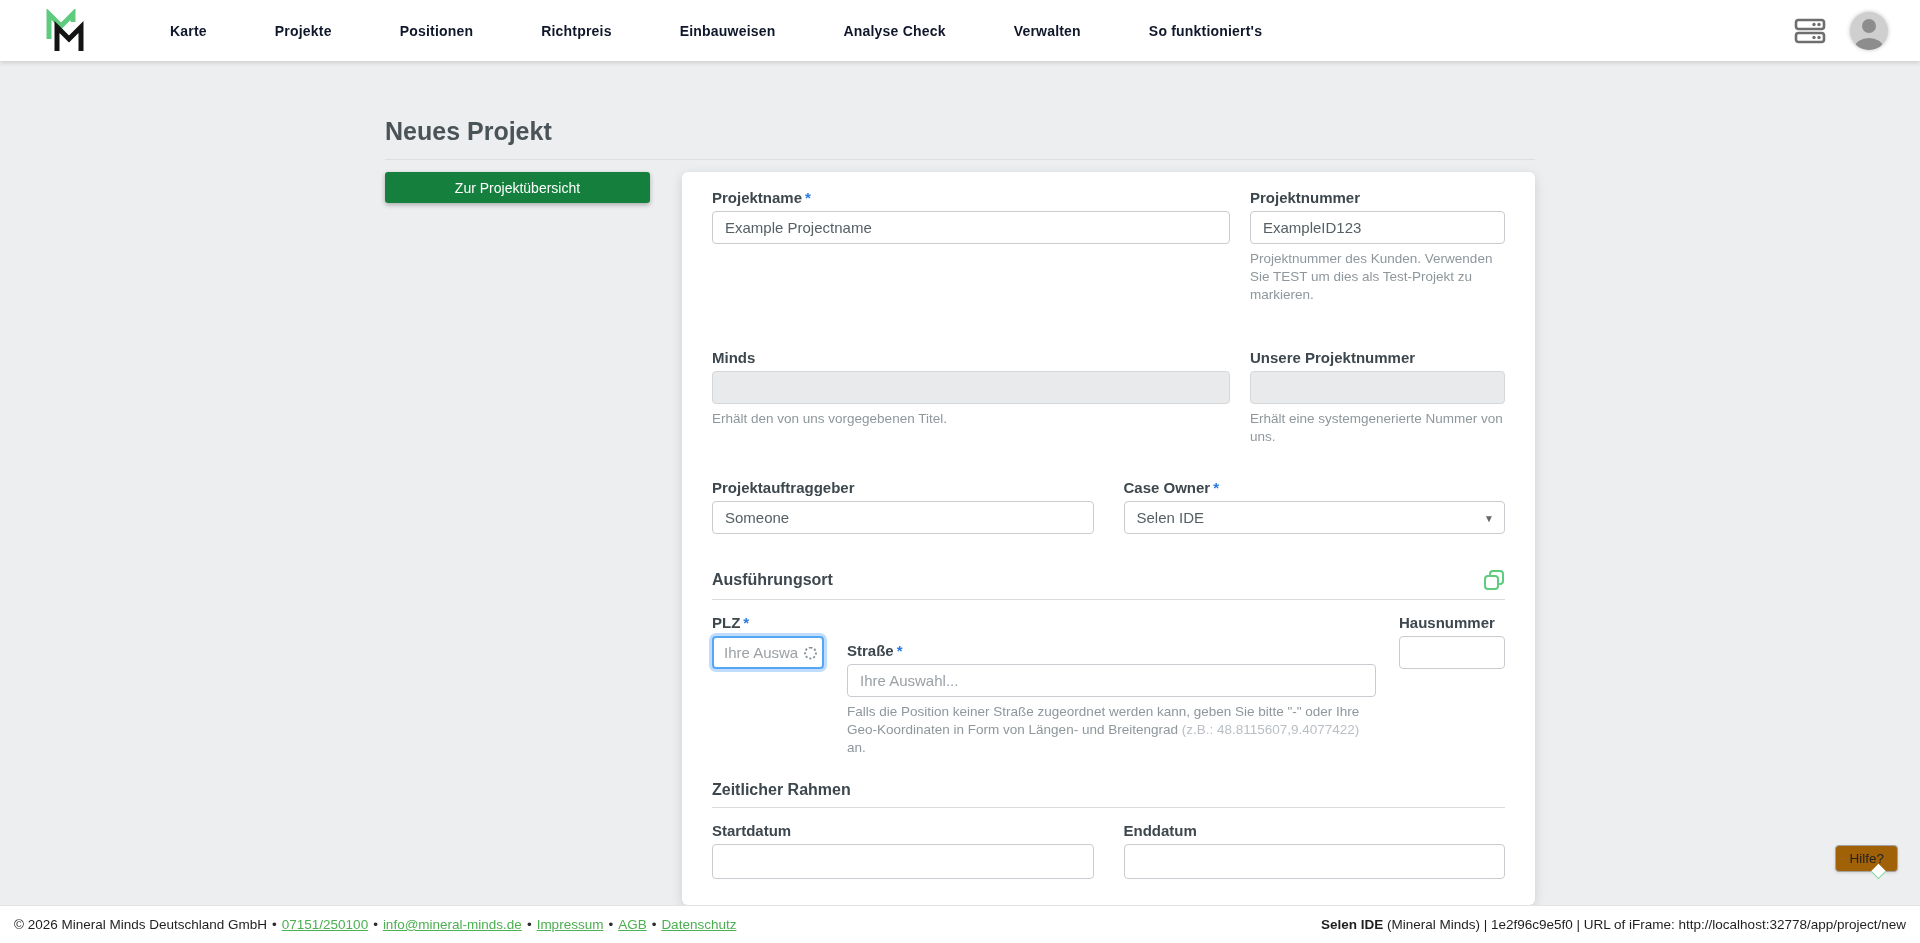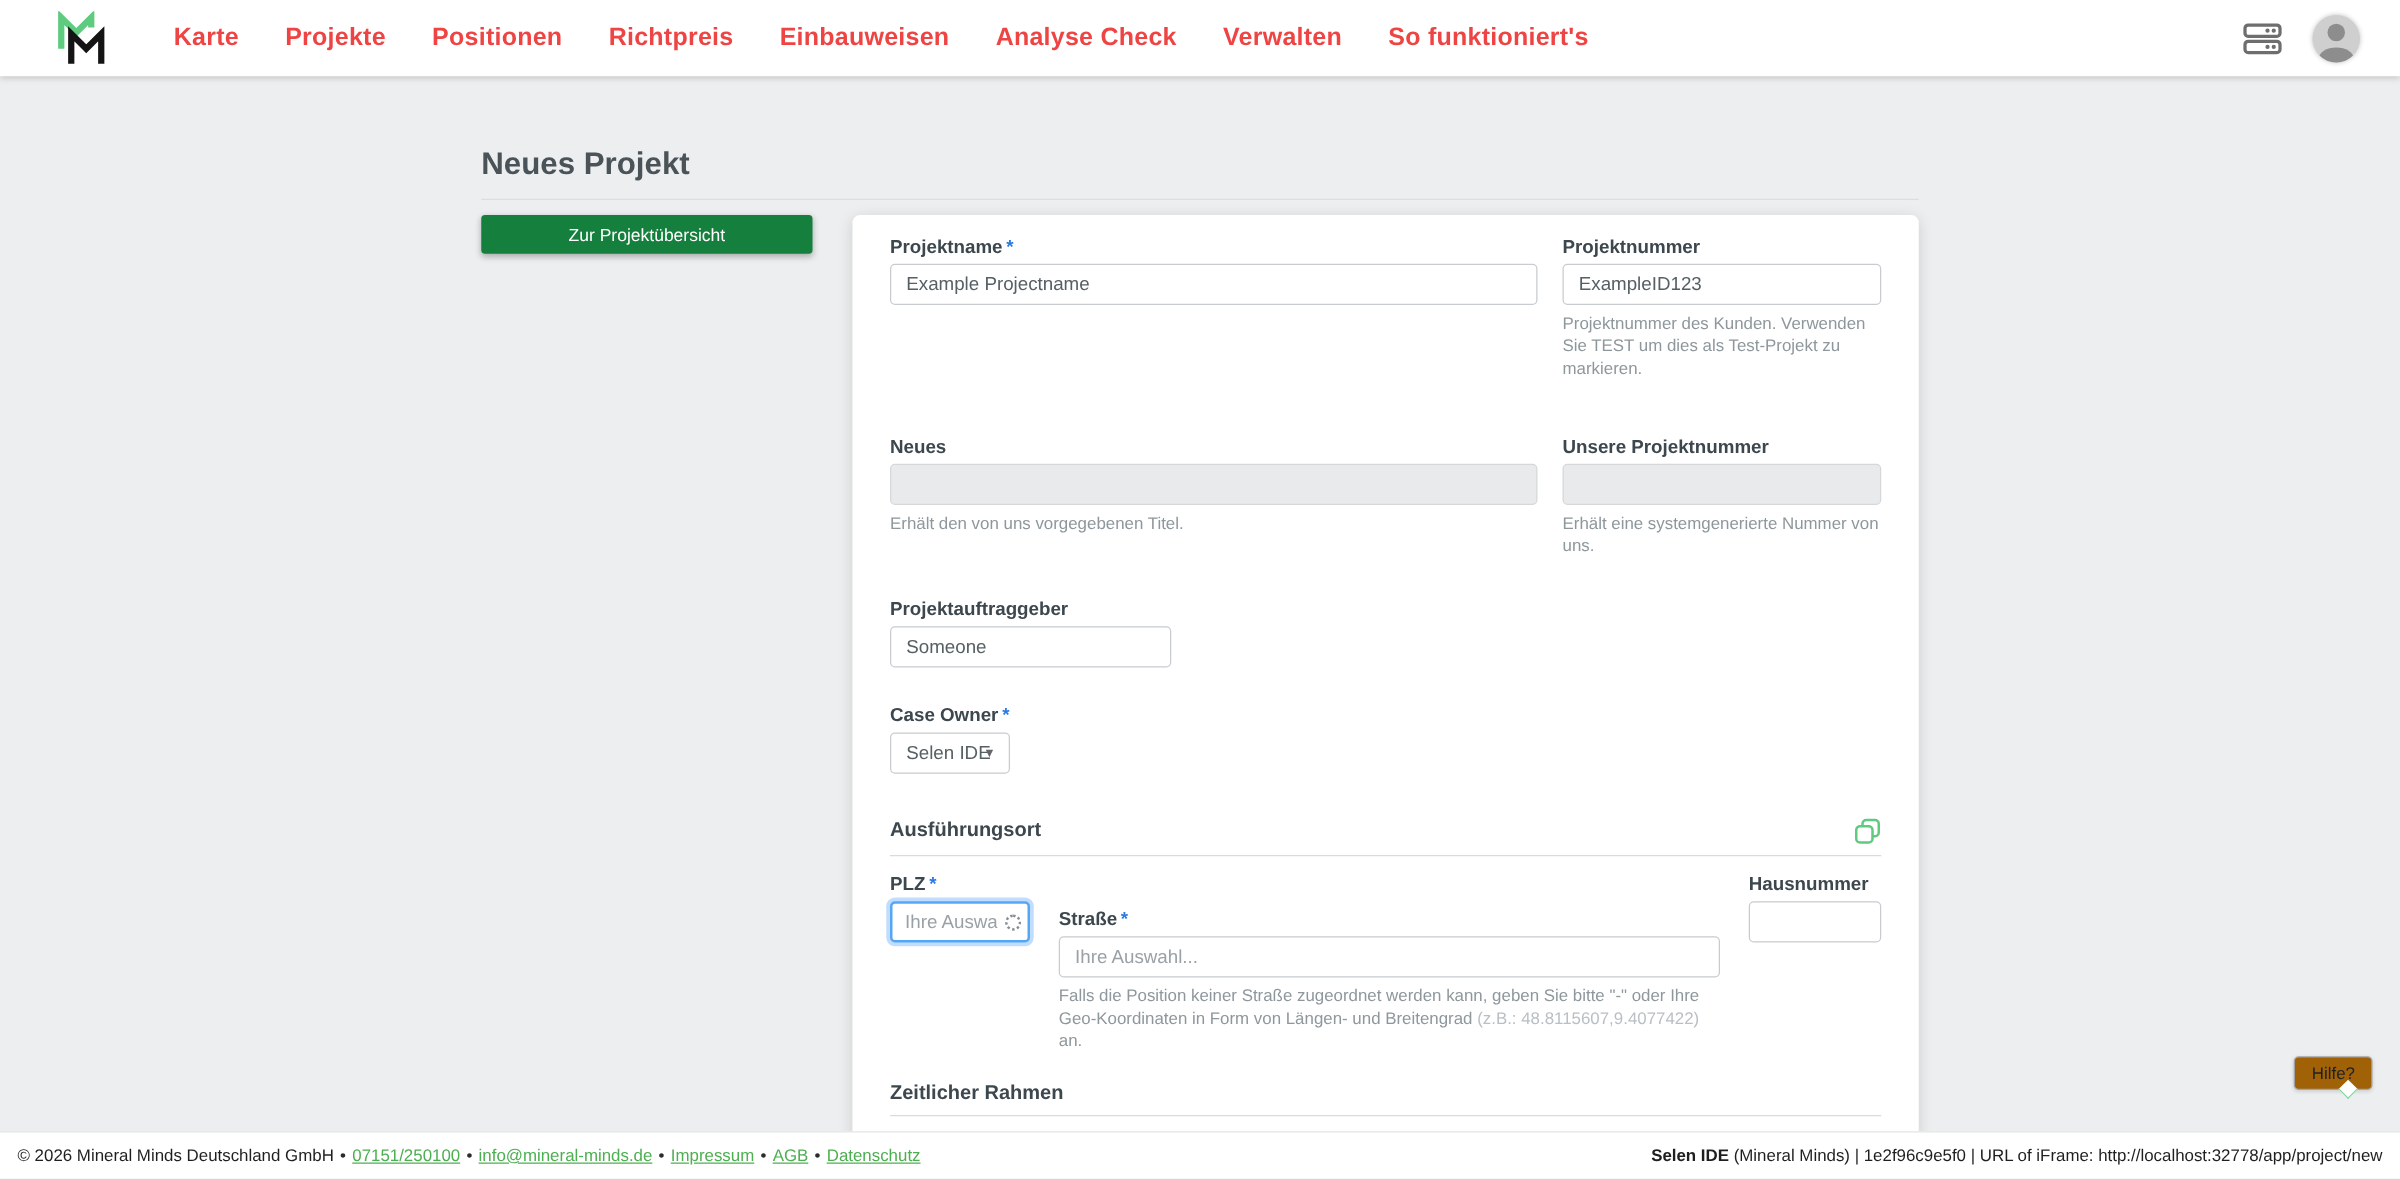--- a/index.html
+++ b/index.html
@@ -14,22 +14,22 @@
 
   
   .navbar {
     position:absolute; top:0; left:0; right:0; height:61px;
     background:#ffffff; box-shadow:0 1px 5px rgba(0,0,0,.18);
     display:flex; align-items:center; z-index:30;
   }
   .logo { margin-left:45px; width:42px; height:46px; display:flex; align-items:center; }
   .nav-links { display:flex; margin-left:52px; gap:37px; align-items:center; }
   .nav-link {
-    font-size:20px; font-weight:bold; color:#ef4444; text-decoration:none;
-    cursor:pointer; white-space:nowrap; letter-spacing:.2px;
+    font-size:14px; font-weight:bold; color:#0f172a; text-decoration:none;
+    cursor:pointer; white-space:nowrap; letter-spacing:.2px;margin-left:31px;
   }
   .nav-right { margin-left:auto; display:flex; align-items:center; gap:22px; margin-right:32px; }
   .server-icon { width:36px; height:36px; cursor:pointer; }
   .avatar {
     width:38px; height:38px; border-radius:50%; background:#cfcfcf;
     position:relative; overflow:hidden; cursor:pointer;
     box-shadow:0 0 4px rgba(0,0,0,.25);
   }
   .avatar .head { position:absolute; top:7px; left:50%; transform:translateX(-50%);
     width:14px; height:14px; border-radius:50%; background:#8d8d8d; }
@@ -55,21 +55,21 @@
     margin-left:32px; flex:1;
     background:#ffffff; border-radius:6px;
     box-shadow:0 3px 12px rgba(0,0,0,.13);
     padding:17px 30px 26px 30px;
   }
 
   
   .frow { display:flex; gap:20px; align-items:flex-start; }
   .col-main { width:518px; flex:0 0 518px; }
   .col-side { flex:1; }
-  .row-half { display:flex; gap:30px; align-items:flex-start;flex-direction:column; }
+  .row-half { display:flex; gap:30px; align-items:flex-start; }
   .half { flex:1; }
 
   .flabel { font-size:15px; font-weight:bold; color:#3d474e; display:block; margin-bottom:5px; }
   .req { color:#2a7ae2; margin-left:3px; font-weight:bold; }
 
   .tinput, .sel {
     width:100%; height:33px;
     border:1px solid #c8ccd0; border-radius:4px;
     padding:0 12px; font-size:15px; color:#555f64;
     font-family:"Liberation Sans", sans-serif;
@@ -191,21 +191,21 @@
           </div>
           <div class="col-side">
             <label class="flabel">Projektnummer</label>
             <input class="tinput" type="text" value="ExampleID123" style="">
             <div class="helper">Projektnummer des Kunden. Verwenden Sie TEST um dies als Test-Projekt zu markieren.</div>
           </div>
         </div>
 
         <div class="frow mb-md">
           <div class="col-main">
-            <label class="flabel">Neues</label>
+            <label class="flabel">Minds</label>
             <input class="tinput disabled" type="text" disabled="" style="">
             <div class="helper">Erhält den von uns vorgegebenen Titel.</div>
           </div>
           <div class="col-side">
             <label class="flabel">Unsere Projektnummer</label>
             <input class="tinput disabled" type="text" disabled="" style="">
             <div class="helper">Erhält eine systemgenerierte Nummer von uns.</div>
           </div>
         </div>
 

